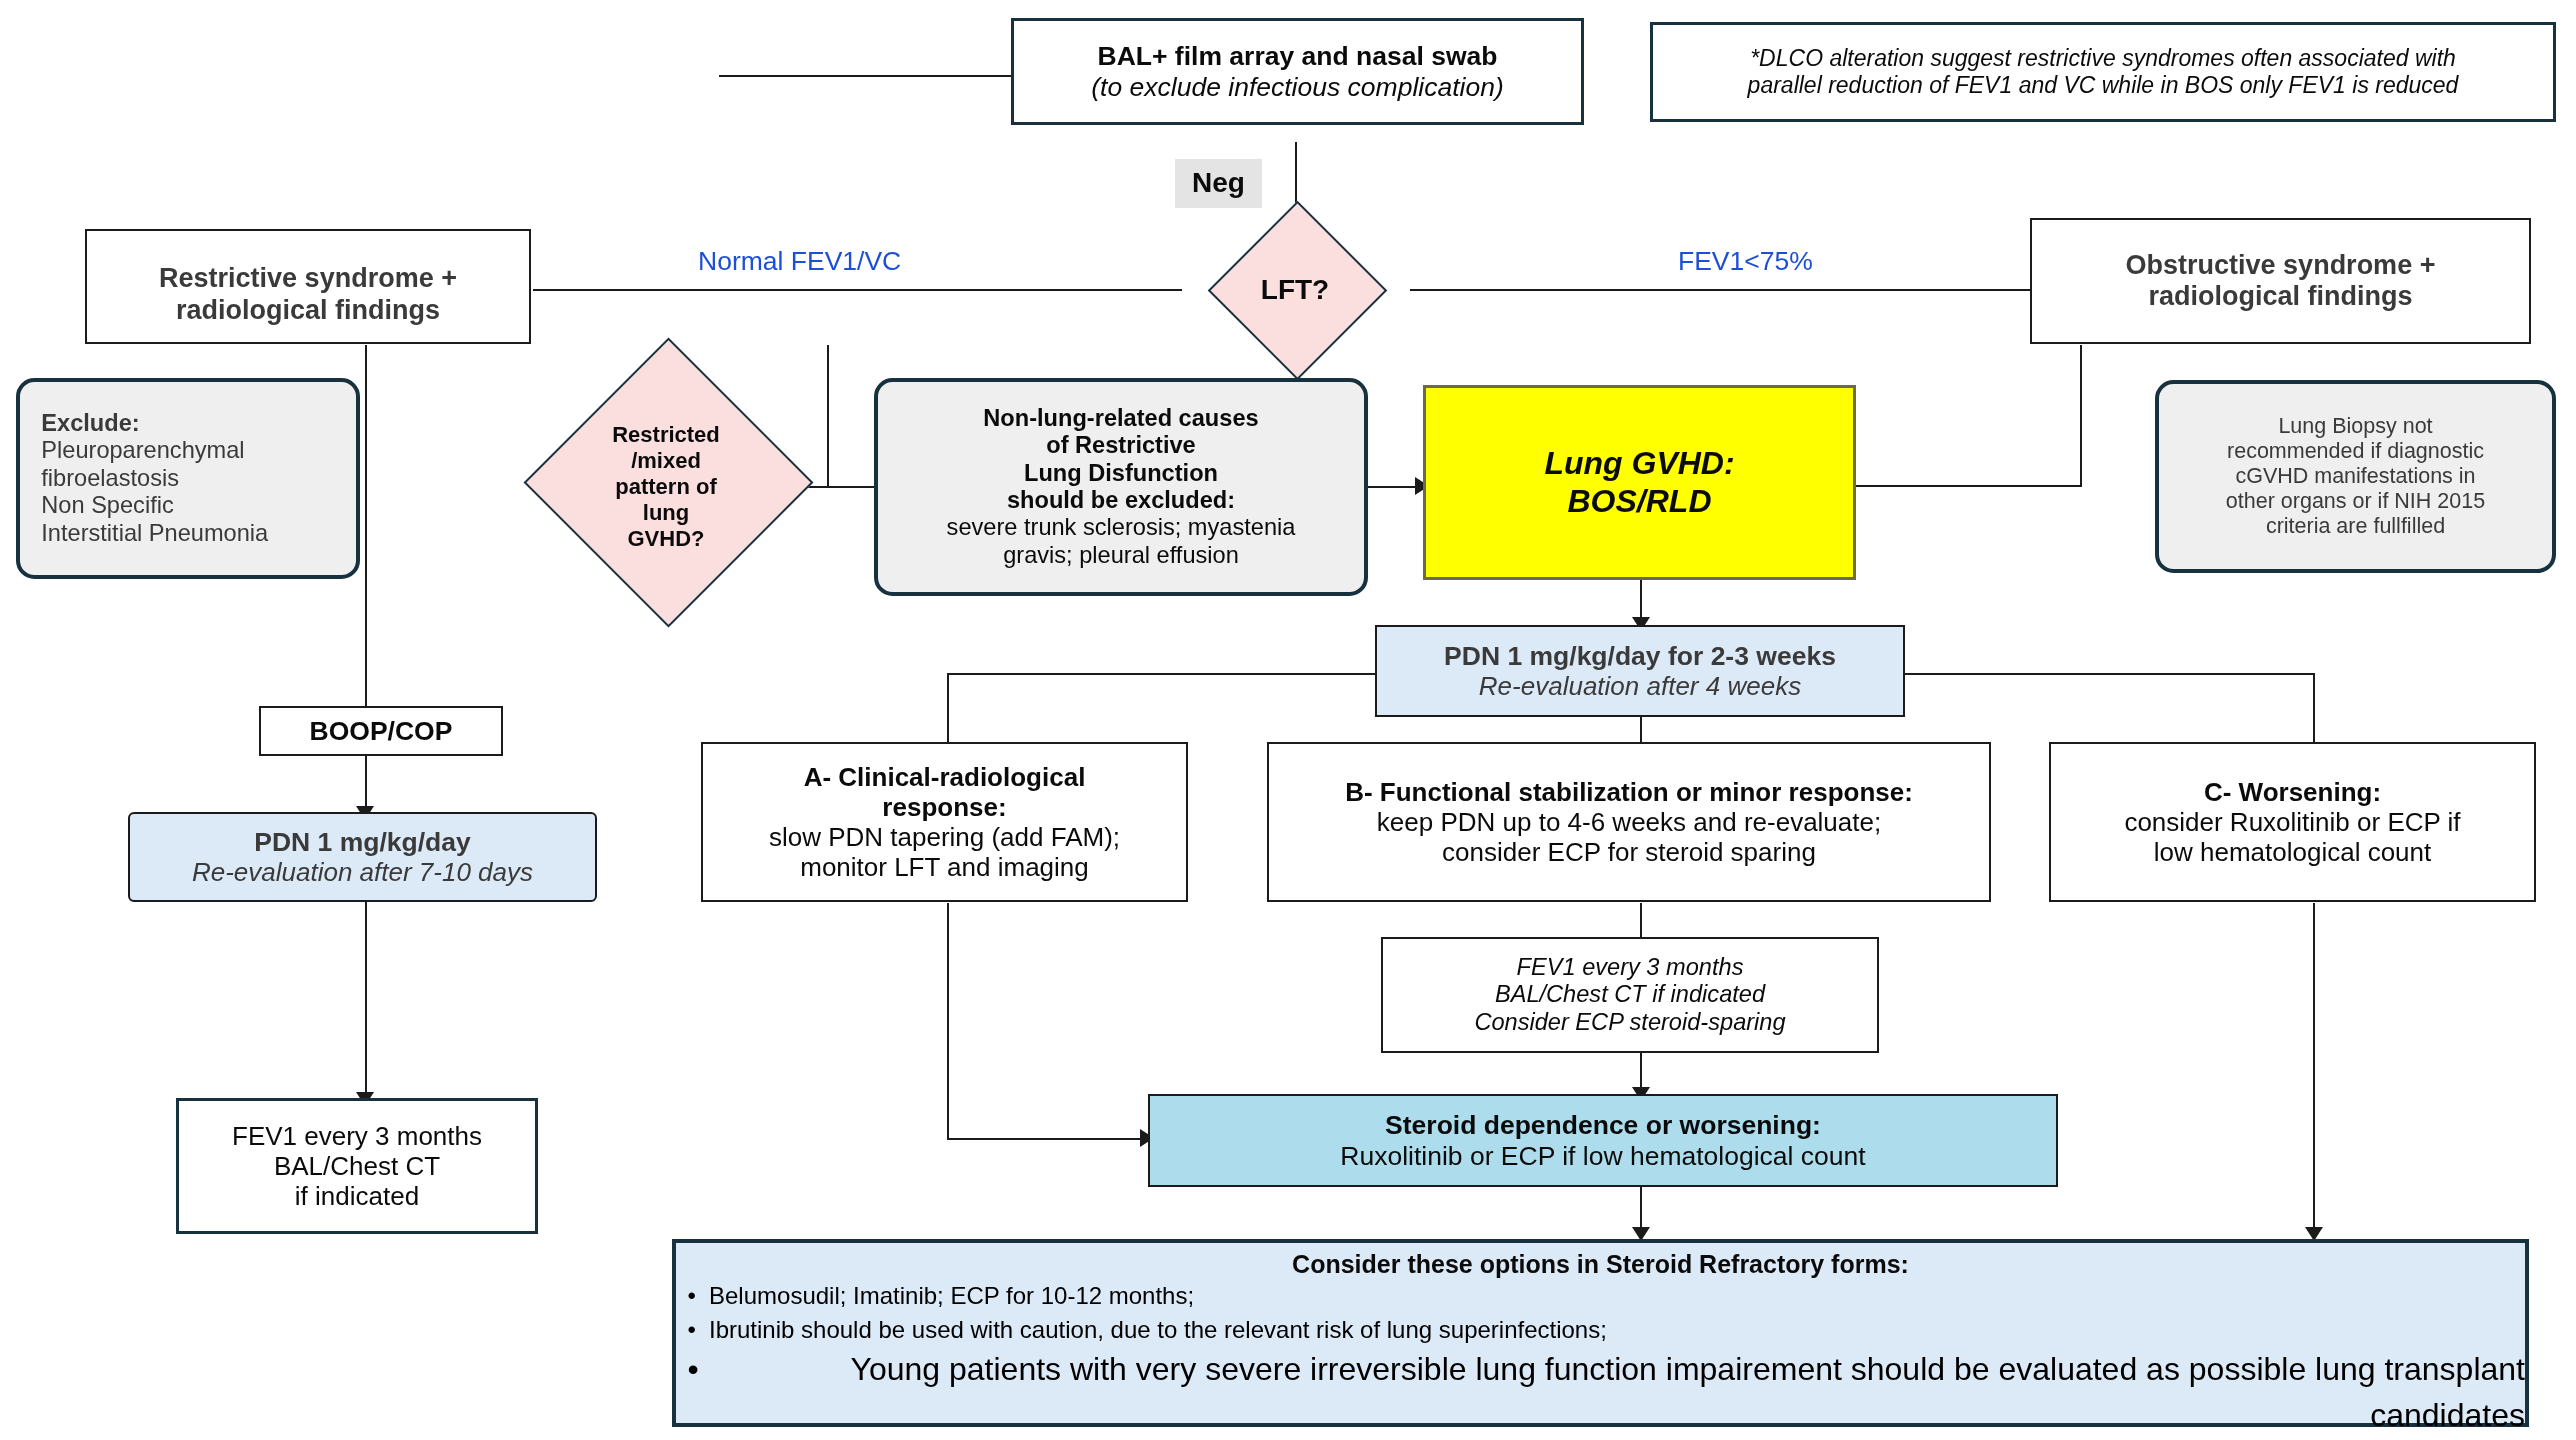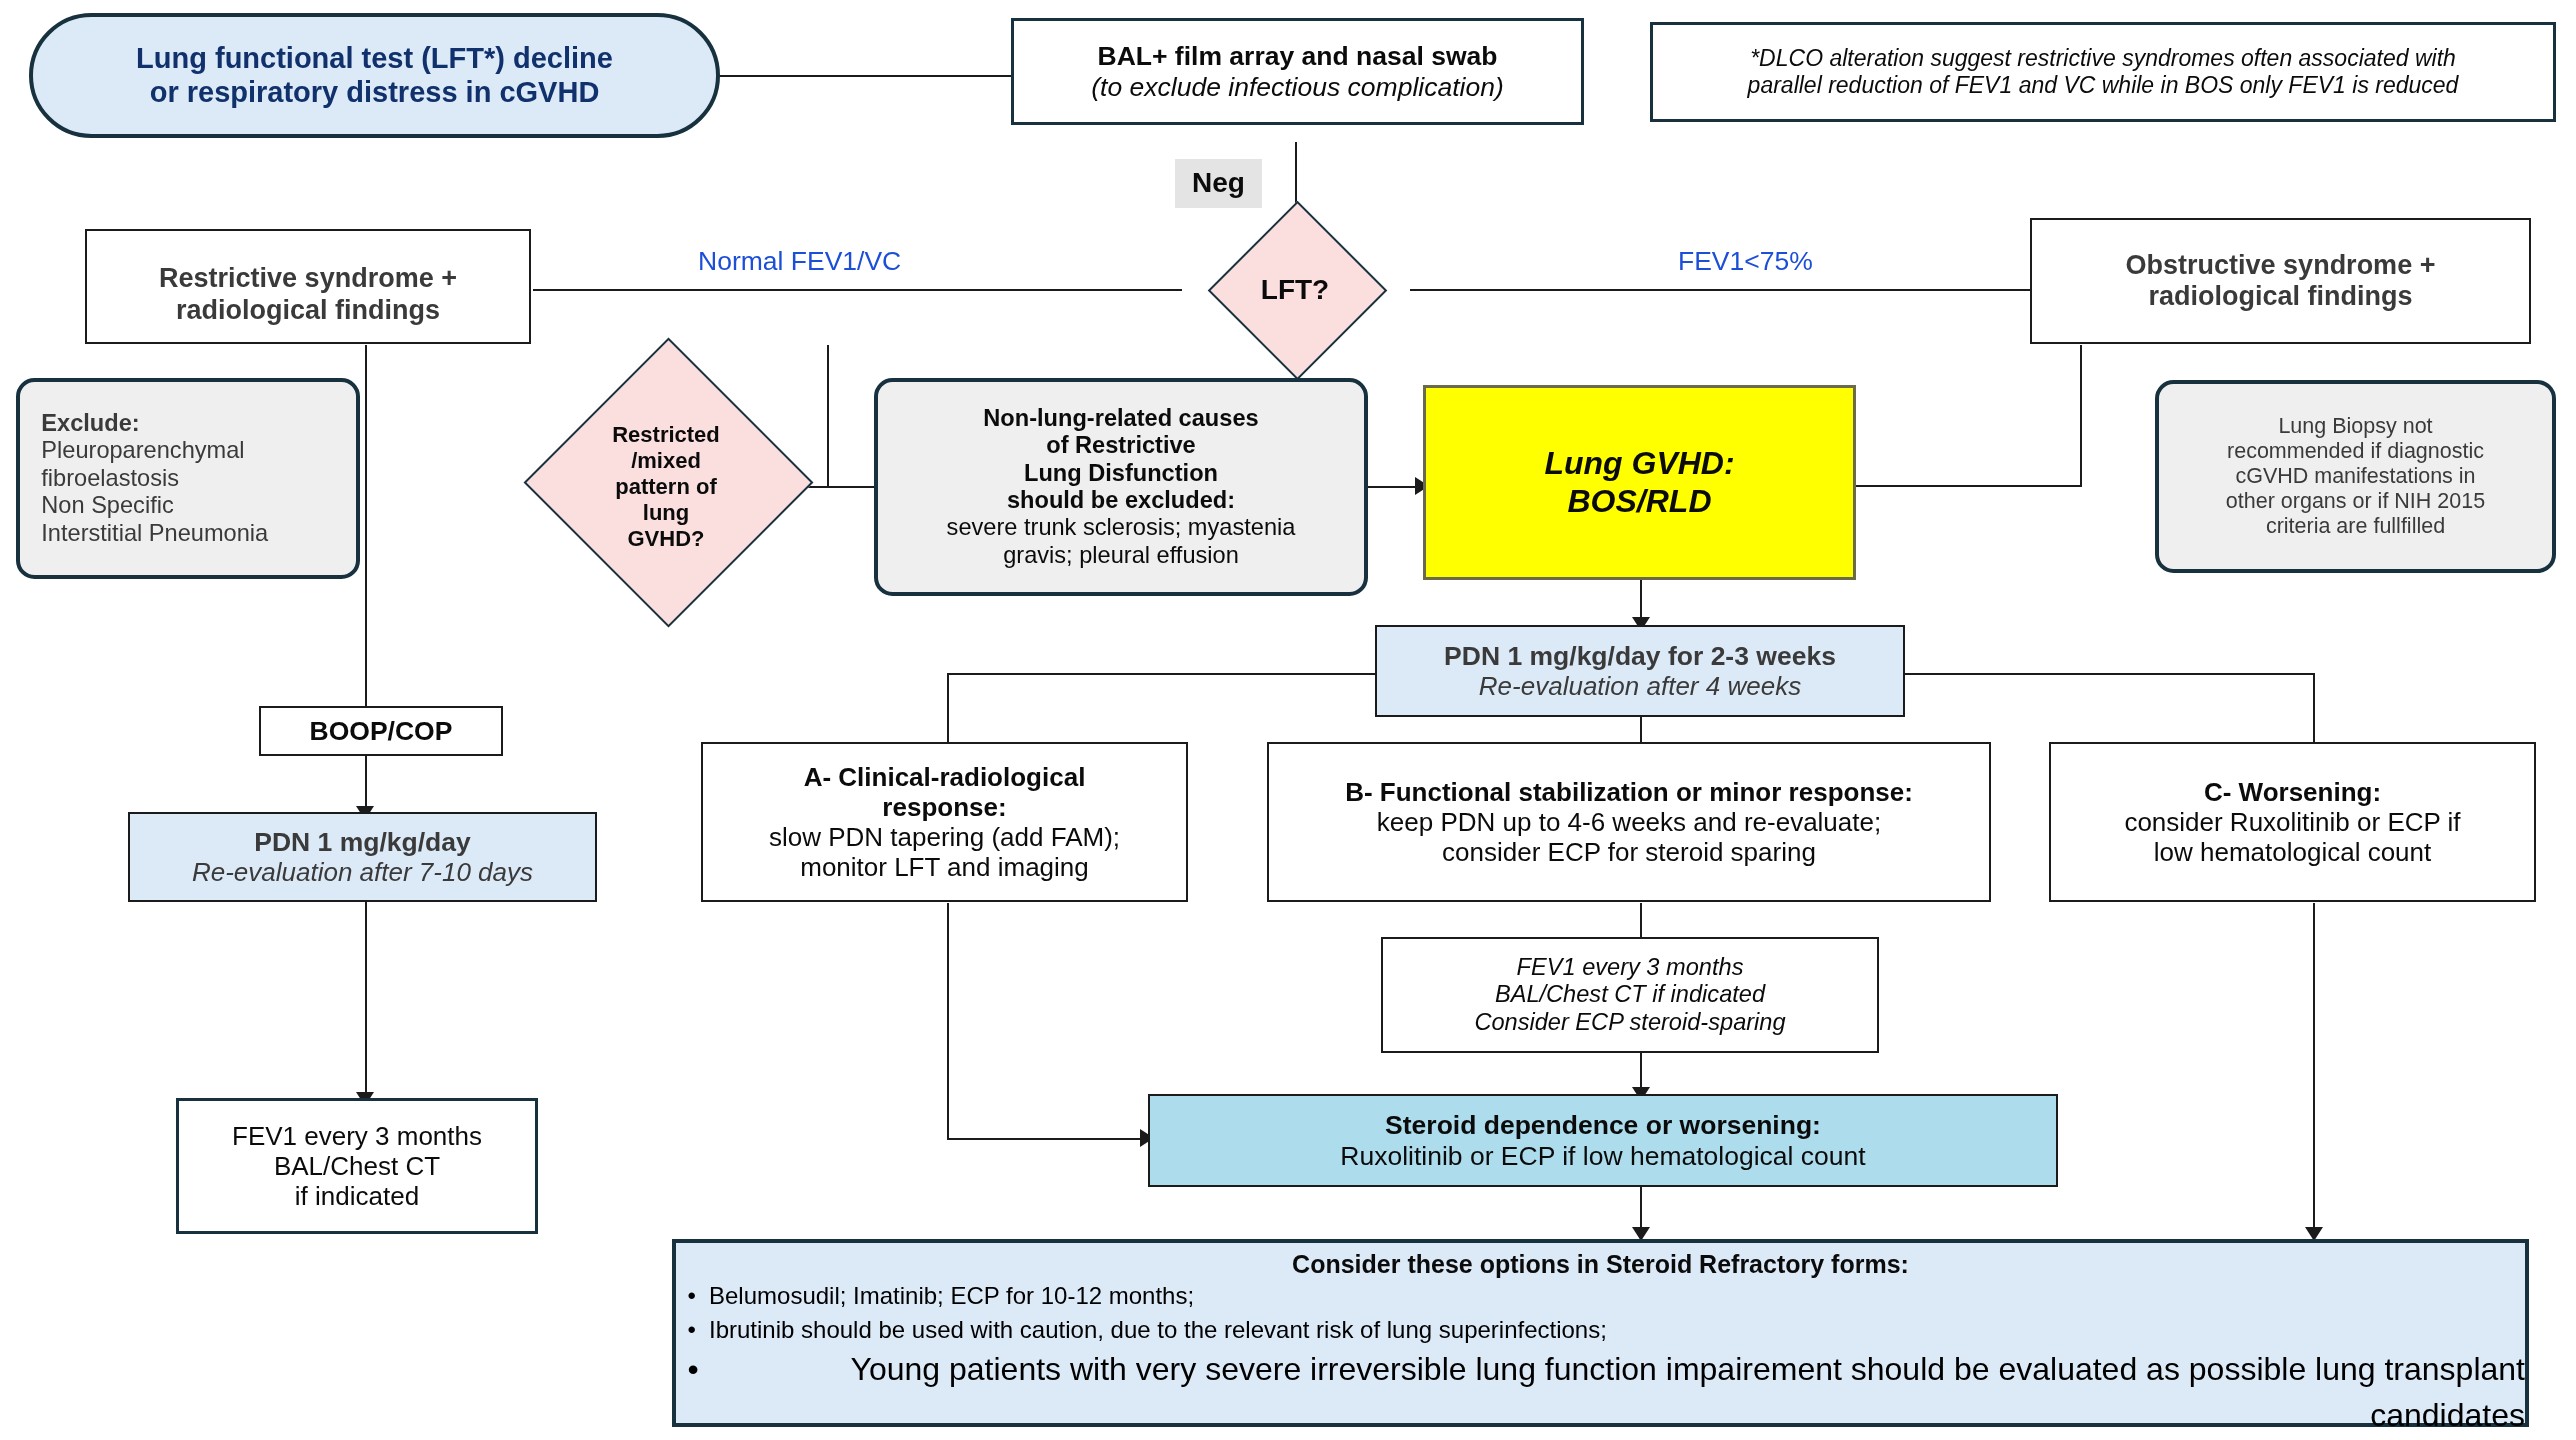--- a/index.html
+++ b/index.html
@@ -104,24 +104,20 @@
 
   <div class="edge v" style="left:1640px;top:1053px;height:41px;"></div>
   <div class="arrow down" style="left:1632px;top:1087px;"></div>
 
   <div class="edge v" style="left:1640px;top:1187px;height:52px;"></div>
   <div class="arrow down" style="left:1632px;top:1227px;"></div>
 
   <div class="edge v" style="left:2313px;top:903px;height:337px;"></div>
   <div class="arrow down" style="left:2305px;top:1227px;"></div>
 
-  <div class="node pill" style="left:29px;top:13px;width:691px;height:125px;">
-    <span class="ln b navytx" style="font-size:29px;">Lung functional test (LFT*) decline</span>
-    <span class="ln b navytx" style="font-size:29px;">or respiratory distress in cGVHD</span>
-  </div>
 
   <div class="node boxw-navy" style="left:1011px;top:18px;width:573px;height:107px;">
     <span class="ln b blacktx" style="font-size:26.5px;">BAL+ film array and nasal swab</span>
     <span class="ln i blacktx" style="font-size:26.5px;">(to exclude infectious  complication)</span>
   </div>
 
   <div class="node boxw-navy" style="left:1650px;top:21.5px;width:906px;height:100px;padding:0 15.8px;">
     <span class="ln i blacktx" style="font-size:23px;">*DLCO alteration suggest restrictive syndromes often associated with</span>
     <span class="ln i blacktx" style="font-size:23px;">parallel reduction of FEV1 and VC while in BOS only FEV1 is reduced</span>
   </div>
@@ -190,21 +186,21 @@
 
   <div class="node blue" style="left:1375px;top:625px;width:530px;height:92px;">
     <span class="ln b darktx" style="font-size:26.5px;">PDN 1 mg/kg/day for 2-3 weeks</span>
     <span class="ln i darktx" style="font-size:26px;">Re-evaluation after 4 weeks</span>
   </div>
 
   <div class="node boxw" style="left:259px;top:706px;width:244px;height:50px;">
     <span class="ln b blacktx" style="font-size:26.5px;">BOOP/COP</span>
   </div>
 
-  <div class="node blue" style="left:128px;top:812px;width:469px;height:90px;">
+  <div class="node blue" style="left:128px;top:812px;width:469px;height:90px;border-radius:6px;">
     <span class="ln b darktx" style="font-size:26.5px;">PDN 1 mg/kg/day</span>
     <span class="ln i darktx" style="font-size:26px;">Re-evaluation after 7-10 days</span>
   </div>
 
   <div class="node boxw-navy" style="left:176px;top:1098px;width:362px;height:136px;">
     <span class="ln blacktx" style="font-size:26px;">FEV1 every 3 months</span>
     <span class="ln blacktx" style="font-size:26px;">BAL/Chest CT</span>
     <span class="ln blacktx" style="font-size:26px;">if indicated</span>
   </div>
 

